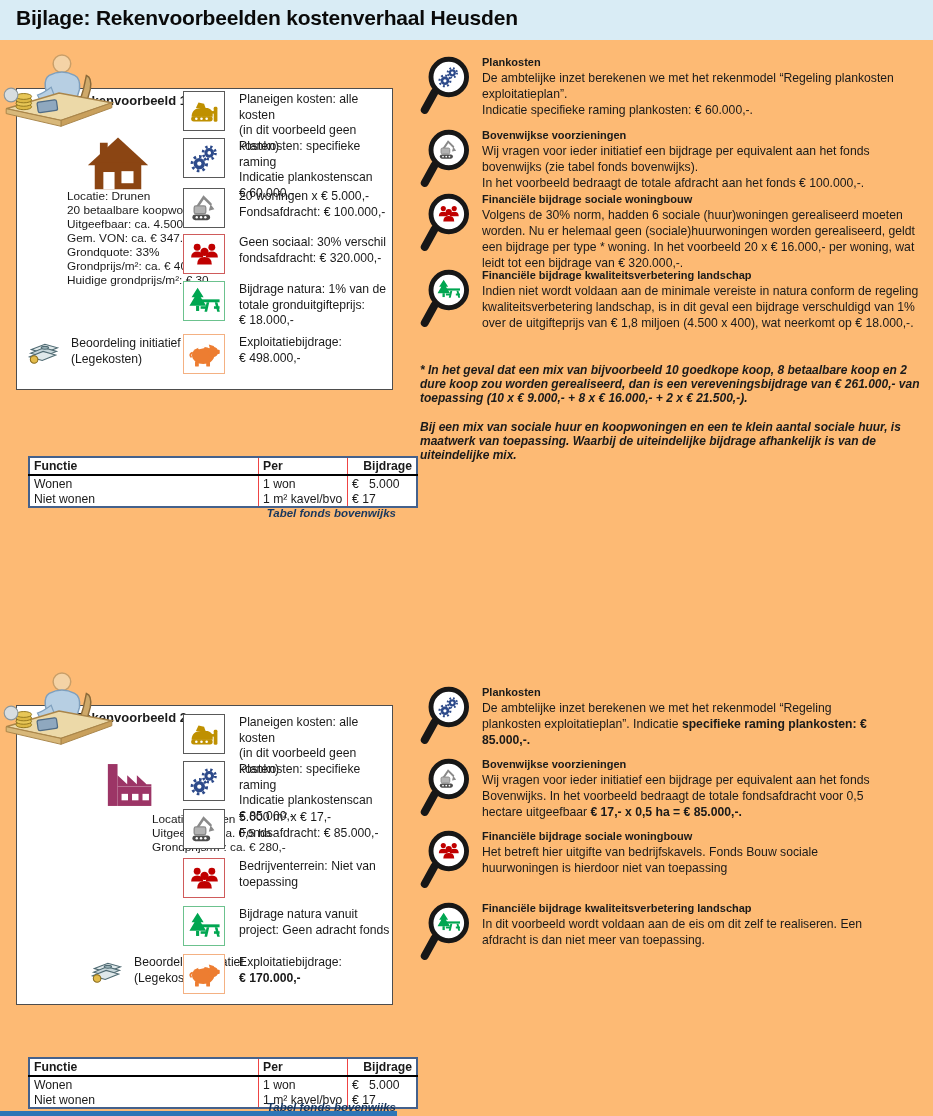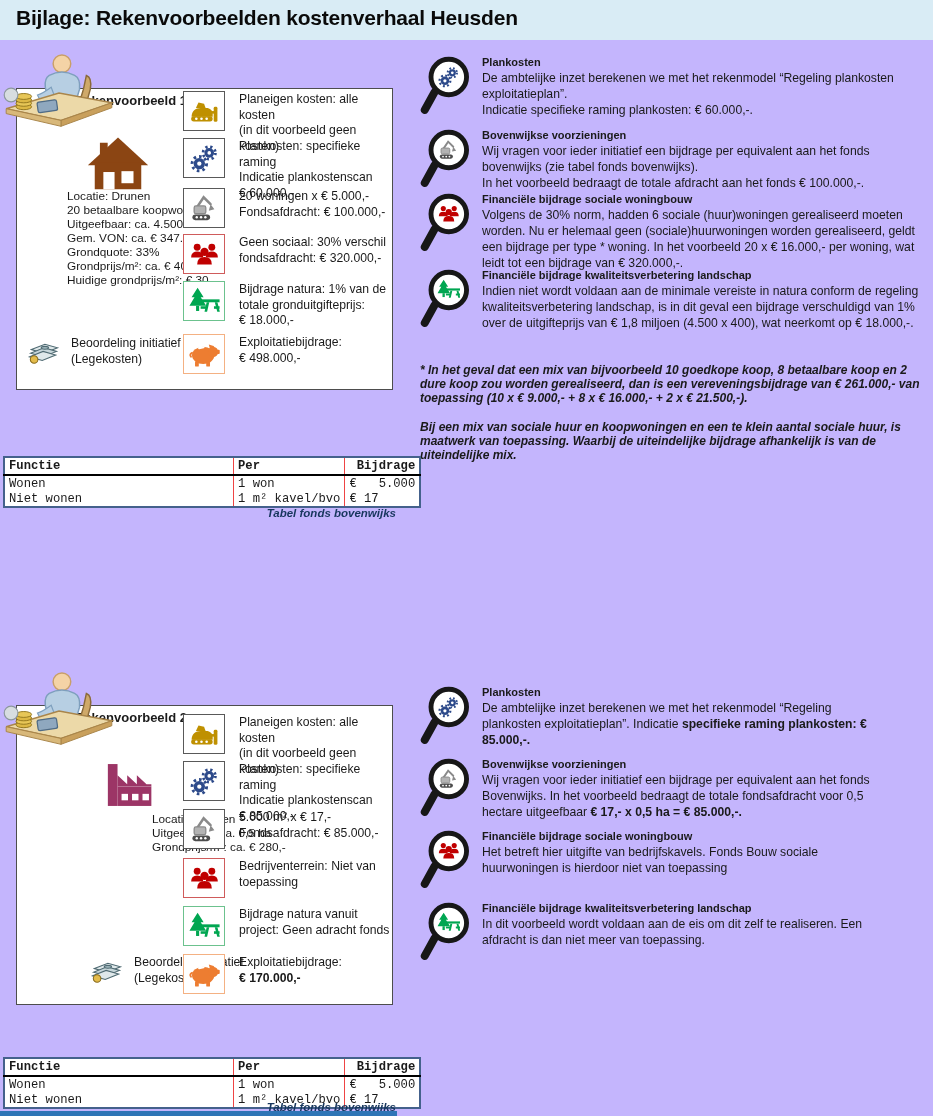--- a/index.html
+++ b/index.html
@@ -1,16 +1,16 @@
 <!DOCTYPE html>
 <html><head>
 <meta charset="utf-8">
 <style>
   html,body{margin:0;padding:0;background:#fff;}
-  .page{position:relative;width:933px;height:1116px;background:#c4b5fd;overflow:hidden;
+  .page{position:relative;width:933px;height:1116px;background:#fdba74;overflow:hidden;
         font-family:"Liberation Sans",sans-serif;color:#1a1a1a;}
   
   .titlebar{position:absolute;left:0;top:0;width:933px;height:40px;background:#d9ecf5;}
   .titlebar h1{margin:0;padding:6px 0 0 16px;font-size:21px;font-weight:bold;color:#0a0a0a;letter-spacing:-.2px;}
   
   .frame{position:absolute;width:377px;border:1.4px solid #4d4d4d;background:#fff;box-sizing:border-box;}
   #box1{left:16px;top:88px;height:302px;}
   #box2{left:16px;top:705px;height:300px;}
   .section-label{position:absolute;left:58px;top:4px;font-size:13px;font-weight:bold;white-space:pre;}
   .prop-icon{position:absolute;}
@@ -31,22 +31,22 @@
   .rightcol{position:absolute;left:420px;width:513px;}
   .exp{position:absolute;left:0;display:flex;gap:8px;align-items:flex-start;}
   .mag{width:54px;height:64px;flex:none;}
   .exp-text{font-size:12.2px;line-height:16px;white-space:pre-line;padding-top:1px;}
   .exp-text h3{margin:0;font-size:11px;font-weight:bold;line-height:16px;}
   .exp-text b{font-weight:bold;}
   .w1{width:450px;} .w2{width:406px;}
   .footnote{position:absolute;left:420px;width:504px;font-size:12px;line-height:13.8px;
             font-style:italic;font-weight:600;white-space:pre-line;}
   
-  .fonds{position:absolute;left:3px;border-collapse:collapse;background:#fff;
-         border:2.5px solid #44618c;font-size:12.2px;table-layout:fixed;font-family:Liberation Mono, monospace;}
+  .fonds{position:absolute;left:28px;border-collapse:collapse;background:#fff;
+         border:2.5px solid #44618c;font-size:12.2px;table-layout:fixed;}
   .fonds th,.fonds td{padding:0 4px;height:15px;text-align:left;font-weight:normal;white-space:pre;overflow:hidden;}
   .fonds th{font-weight:bold;border-bottom:2px solid #000;height:16px;}
   .fonds th+th,.fonds td+td{border-left:1px solid #ef4444;}
   .fonds .c1{width:220px;} .fonds .c2{width:80px;} .fonds .c3{width:60px;}
   .fonds th.c3{text-align:right;}
   .caption{position:absolute;left:16px;width:380px;text-align:right;font-size:11.5px;
            font-style:italic;font-weight:600;color:#17365d;}
   .cropped-bar{position:absolute;left:0;top:1111px;width:397px;height:5px;background:#2e75b6;}
   .defs{position:absolute;width:0;height:0;overflow:hidden;}
 </style>

